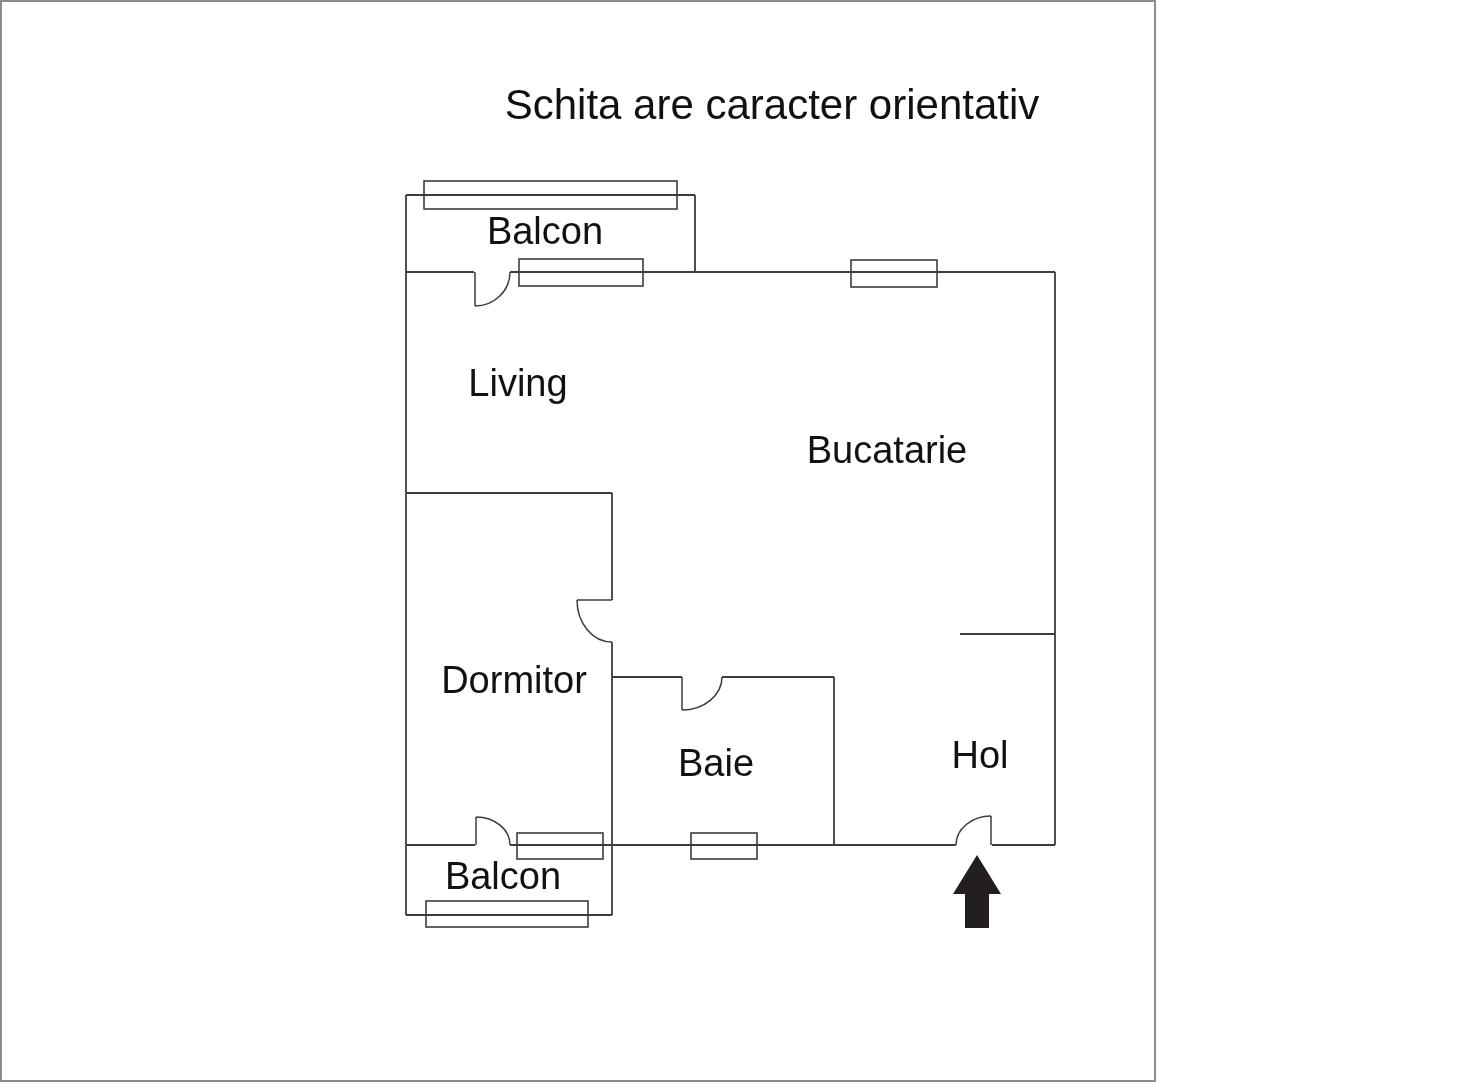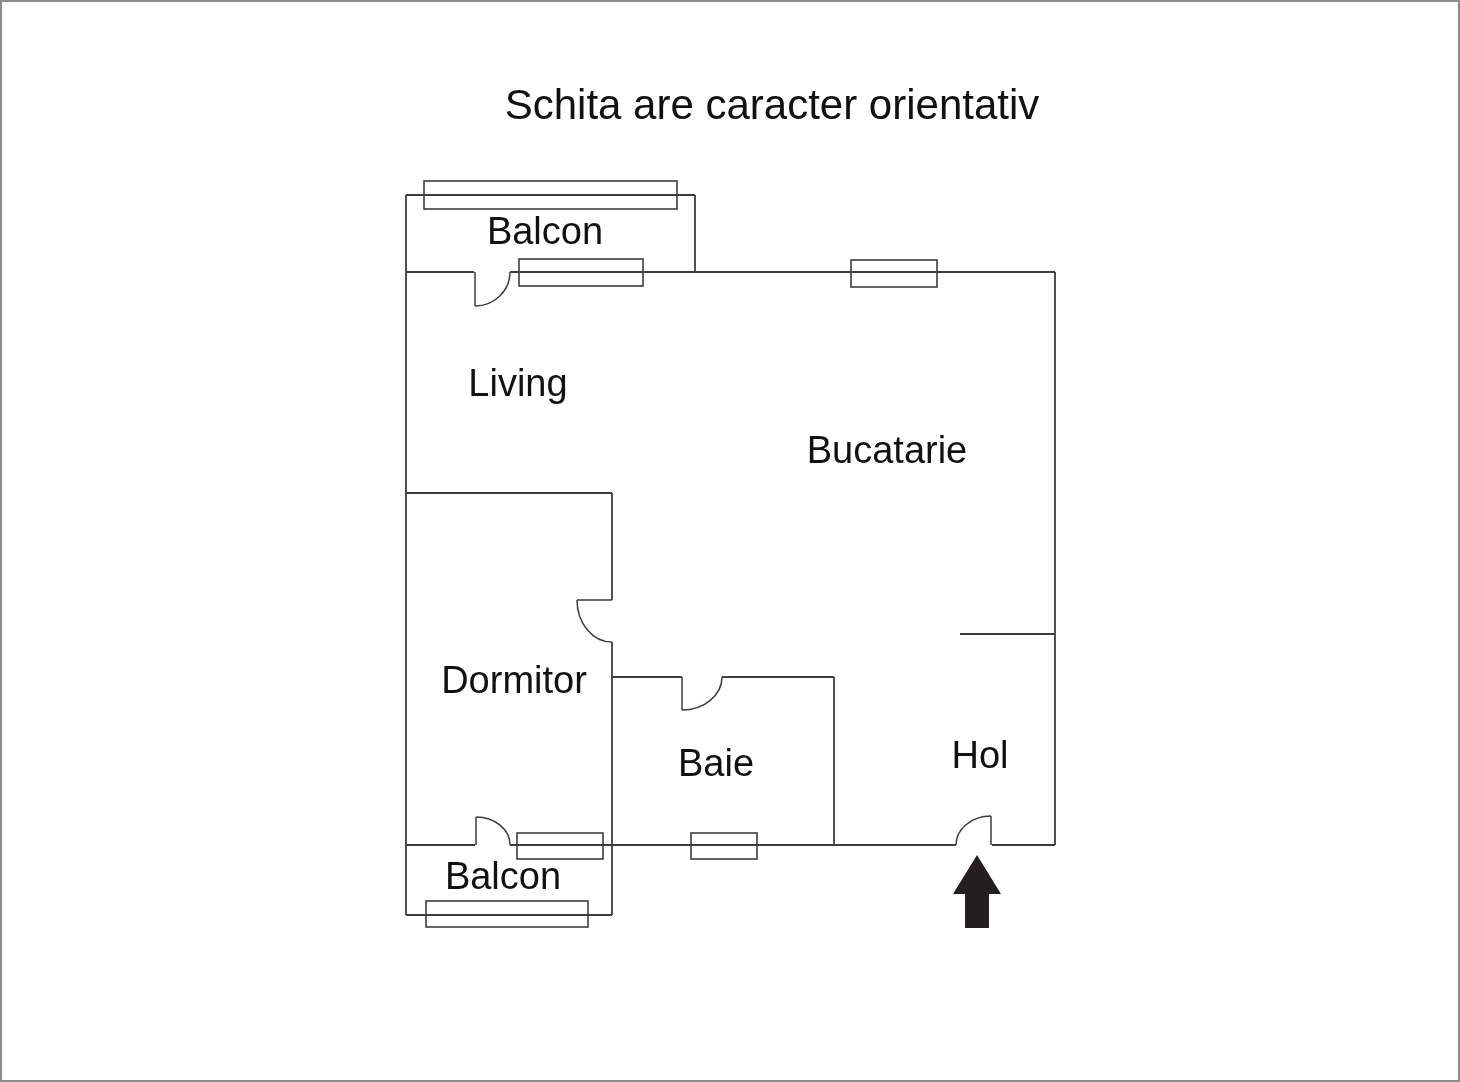--- a/index.html
+++ b/index.html
@@ -2,21 +2,21 @@
 <html style="--wall: #3d3d3d; --text: #111111; --arrow: #231f20; --page_border: #8c8c8c; --background: #ffffff;"><head>
 <meta charset="utf-8">
 <style>
   html, body {
     margin: 0;
     padding: 0;
     background: #ffffff;
   }
   #stage {
     position: relative;
-    width: 1460px;
+    width: 1156px;
     height: 1082px;
     background: var(--background, #ffffff);
     box-sizing: border-box;
     border: 2px solid var(--page_border, #8c8c8c);
     overflow: hidden;
     font-family: "Liberation Sans", sans-serif;
     text-align: center;
   }
   svg { display: block; }
   .wall {

